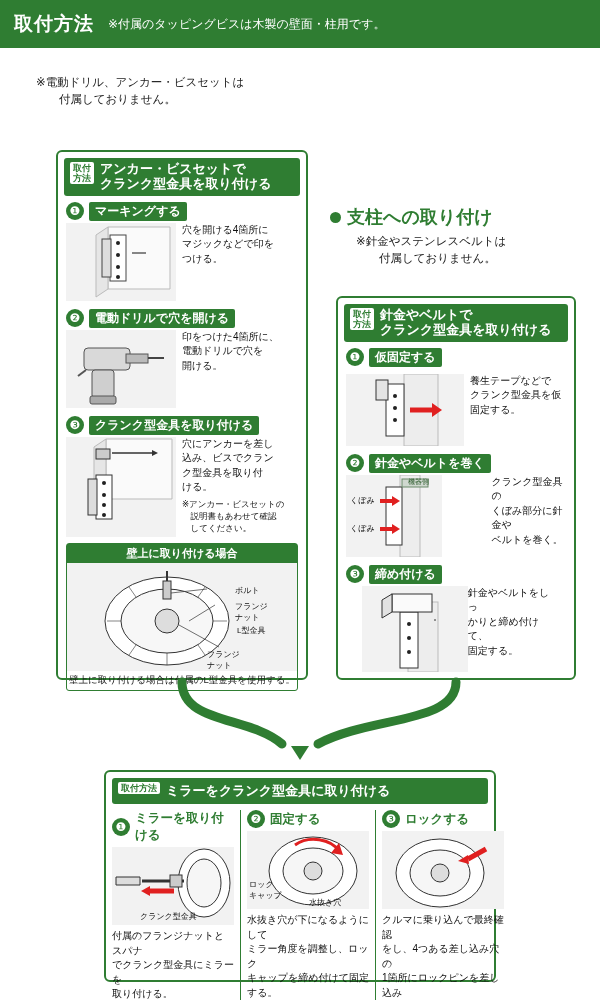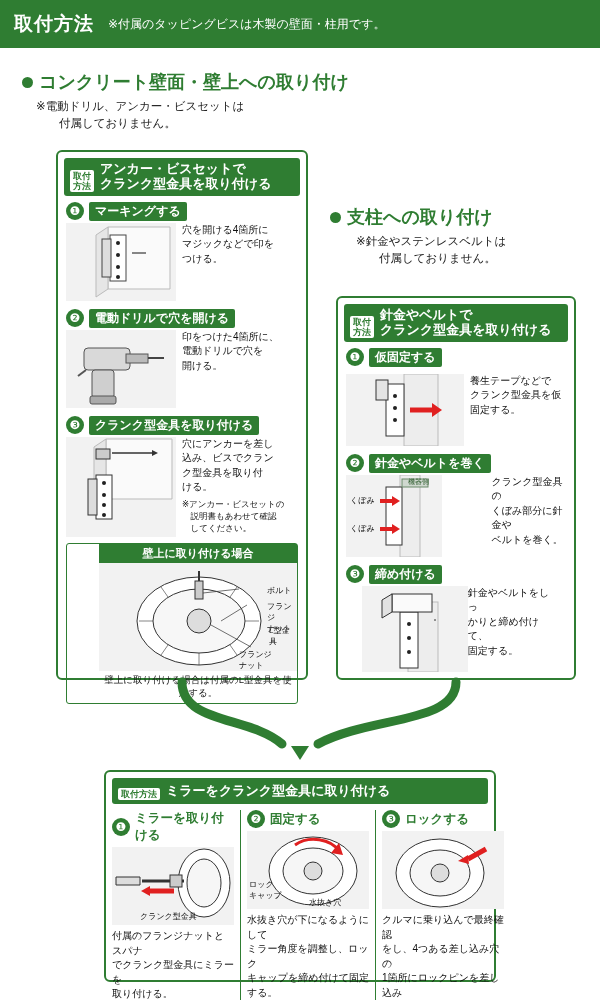--- a/index.html
+++ b/index.html
@@ -23,21 +23,21 @@
     display:flex; align-items:center; gap:6px;
     font-size:18px; font-weight:bold; color:#2f7d32;
   }
   .bullet { width:11px; height:11px; border-radius:50%; background:#2f7d32; display:inline-block; }
   .sec-sub { font-size:11.5px; color:#222; line-height:1.45; margin:4px 0 0 14px; }
 
   
   .box { border:2px solid #2f7d32; border-radius:6px; background:#fff; position:relative; }
   .box-title {
     background:#2f7d32; color:#fff; border-radius:3px; margin:6px;
-    display:flex; align-items:flex-end; gap:6px; padding:4px 6px;
+    display:flex; align-items:flex-start; gap:6px; padding:4px 6px;
   }
   .tag {
     background:#fff; color:#2f7d32; font-size:9px; font-weight:bold;
     line-height:1.12; padding:1px 3px; border-radius:2px; text-align:center;
     white-space:pre-line;
   }
   .box-title .t { font-size:13px; font-weight:bold; }
 
   
   .step { display:flex; align-items:center; gap:5px; margin:4px 8px 2px 8px; }
@@ -58,24 +58,20 @@
 </style>
 </head>
 <body>
 
 <div class="header">
   <span class="title">取付方法</span>
   <span class="note">※付属のタッピングビスは木製の壁面・柱用です。</span>
 </div>
 
 <div style="position:absolute; left:22px; top:70px; width:330px;">
-  <div class="sec-head">
-    <span class="bullet"></span>
-    <span>コンクリート壁面・壁上への取り付け</span>
-  </div>
   <div class="sec-sub" style="white-space:pre-line;">※電動ドリル、アンカー・ビスセットは
 　　付属しておりません。</div>
 </div>
 
 <div style="position:absolute; left:330px; top:205px; width:260px;">
   <div class="sec-head">
     <span class="bullet"></span>
     <span>支柱への取り付け</span>
   </div>
   <div class="sec-sub" style="white-space:pre-line; margin-left:26px;">※針金やステンレスベルトは
@@ -162,21 +158,21 @@
       <div class="body-txt" style="white-space:pre-line;">穴にアンカーを差し
 込み、ビスでクラン
 ク型金具を取り付
 ける。</div>
       <div class="tiny" style="white-space:pre-line; margin-top:4px;">※アンカー・ビスセットの
 　説明書もあわせて確認
 　してください。</div>
     </div>
   </div>
 
-  <div style="margin:6px 8px 0 8px; border:1px solid #2f7d32; border-radius:3px;padding-left:32px;">
+  <div style="margin:6px 8px 0 8px; border:1px solid #2f7d32; border-radius:3px;">
     <div style="background:#2f7d32;color:#fff;font-size:11px;font-weight:bold;text-align:center;padding:2px 0;">壁上に取り付ける場合</div>
     <div class="ill" style="height:108px; position:relative;">
       <svg width="234" height="108" viewBox="0 0 234 108">
         <rect x="0" y="0" width="234" height="108" fill="#f2f2f2"></rect>
         <ellipse cx="100" cy="58" rx="62" ry="44" fill="#fff" stroke="#333"></ellipse>
         <ellipse cx="100" cy="58" rx="46" ry="32" fill="#f7f7f7" stroke="#333"></ellipse>
         <g stroke="#333" stroke-width="0.6">
           <line x1="100" y1="14" x2="100" y2="26"></line>
             <line x1="138" y1="24" x2="131" y2="34"></line>
           <line x1="160" y1="58" x2="146" y2="58"></line>

